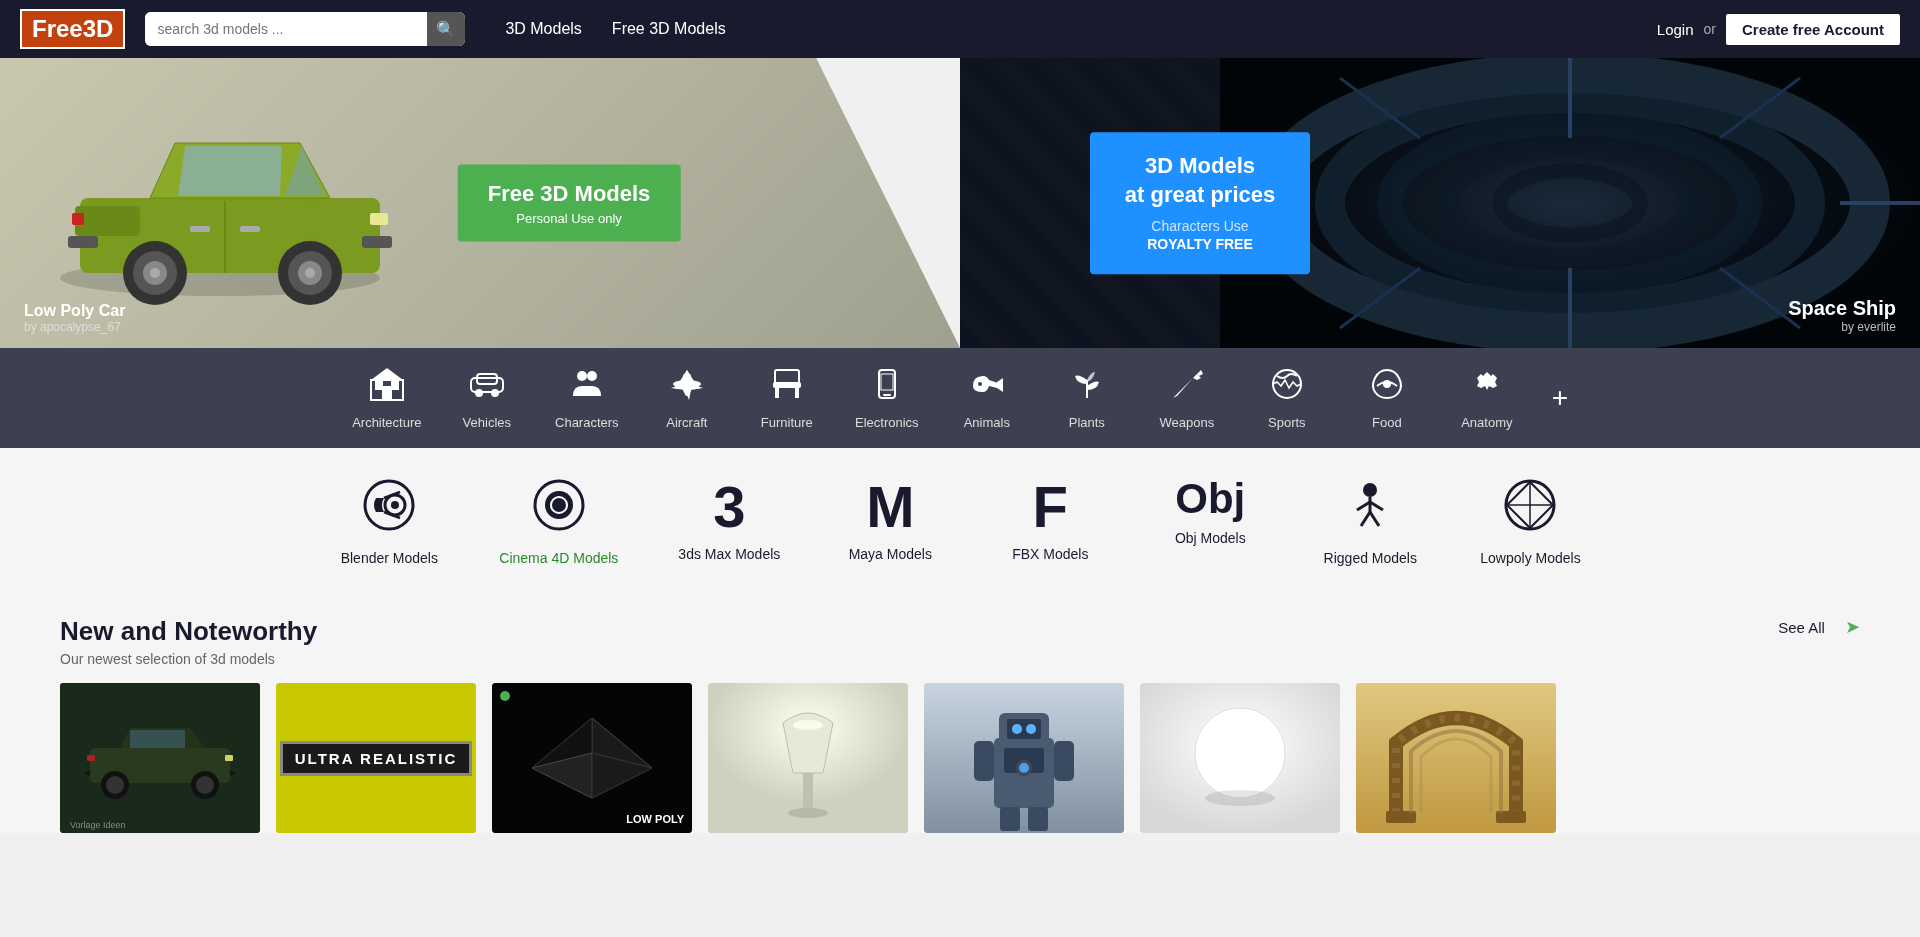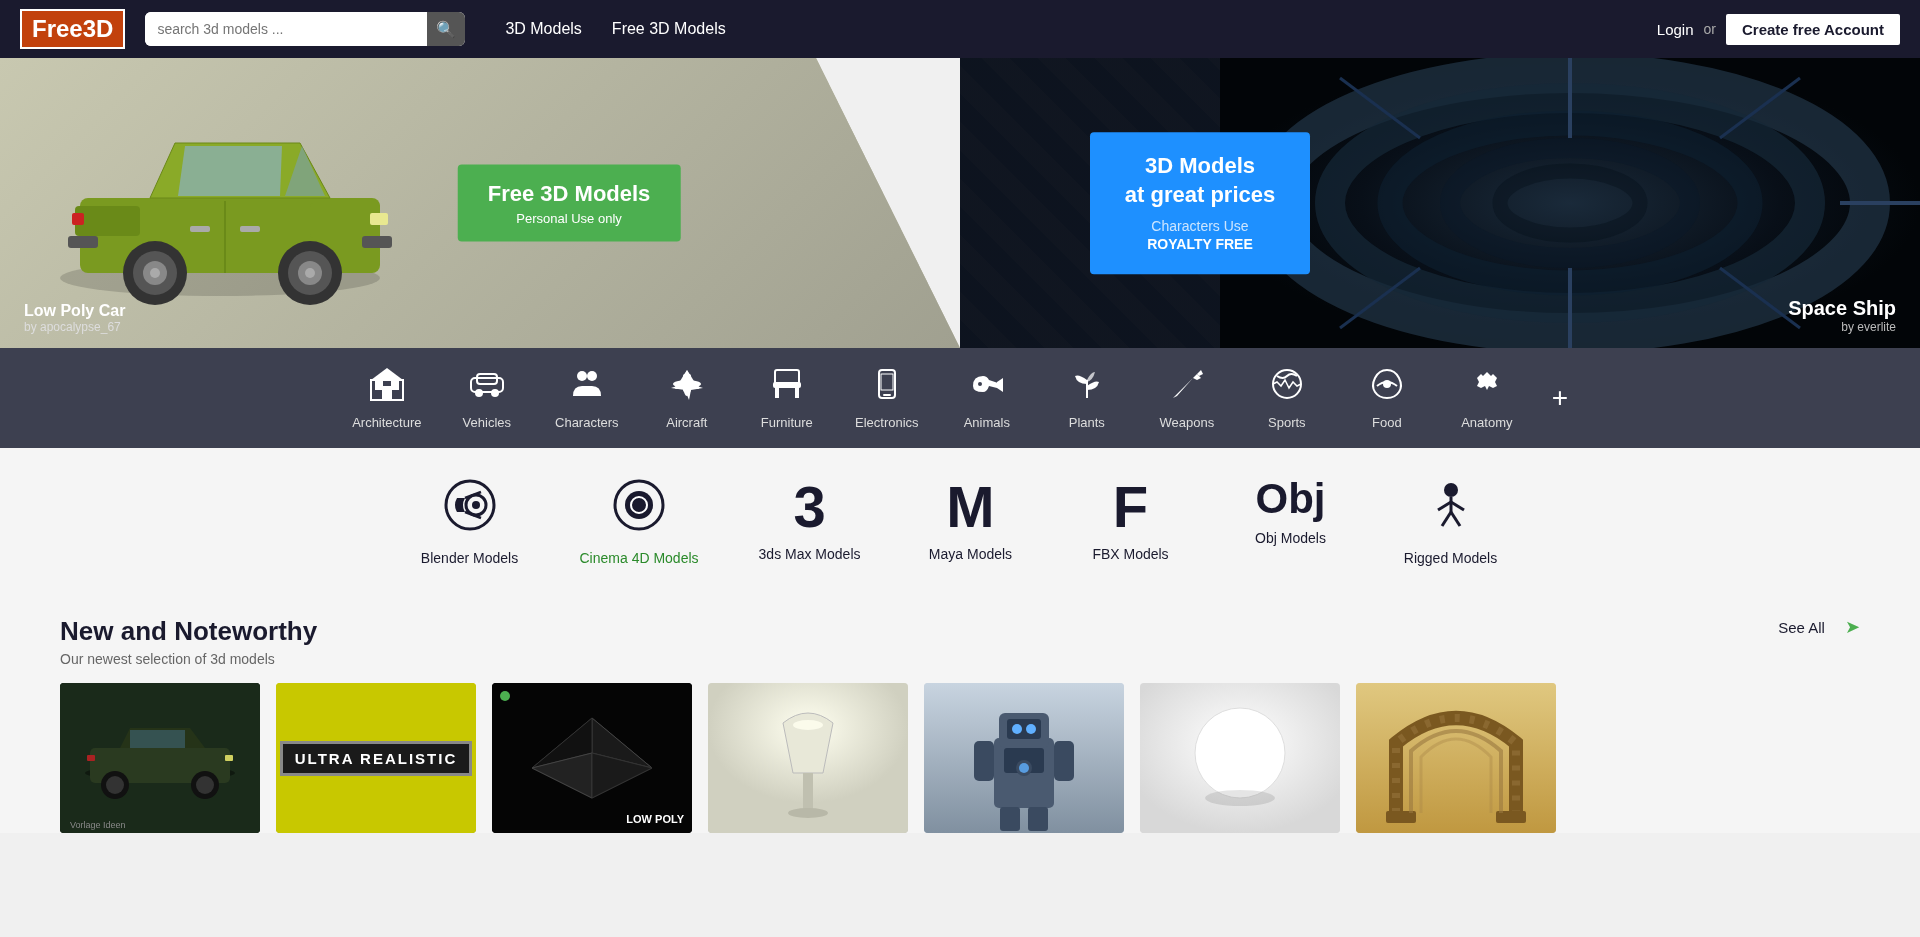--- a/index.html
+++ b/index.html
@@ -679,20 +679,31 @@
         <line x1="27" y1="24" x2="14" y2="32" stroke="#1a1a2e" stroke-width="3"></line>
         <line x1="27" y1="24" x2="40" y2="32" stroke="#1a1a2e" stroke-width="3"></line>
         <line x1="27" y1="34" x2="18" y2="48" stroke="#1a1a2e" stroke-width="3"></line>
         <line x1="27" y1="34" x2="36" y2="48" stroke="#1a1a2e" stroke-width="3"></line>
       </svg>
     </div>
     <span class="model-type-label">Rigged Models</span>
   </div>
 
 
+  <div class="model-type-item">
+    <div class="model-type-icon">
+      <svg width="54" height="54" viewBox="0 0 54 54">
+        <circle cx="27" cy="27" r="24" fill="none" stroke="#1a1a2e" stroke-width="3"></circle>
+        <path d="M27 4 L50 27 L27 50 L4 27 Z" fill="none" stroke="#1a1a2e" stroke-width="2"></path>
+        <line x1="27" y1="4" x2="27" y2="50" stroke="#1a1a2e" stroke-width="1.5"></line>
+        <line x1="4" y1="27" x2="50" y2="27" stroke="#1a1a2e" stroke-width="1.5"></line>
+      </svg>
+    </div>
+    <span class="model-type-label">Lowpoly Models</span>
+  </div>
 </div>
 
 <div class="noteworthy">
   <div class="noteworthy-header">
     <div>
       <div class="noteworthy-title">New and Noteworthy</div>
       <div class="noteworthy-sub">Our newest selection of 3d models</div>
     </div>
     <div class="see-all">
       <span>See All</span>

